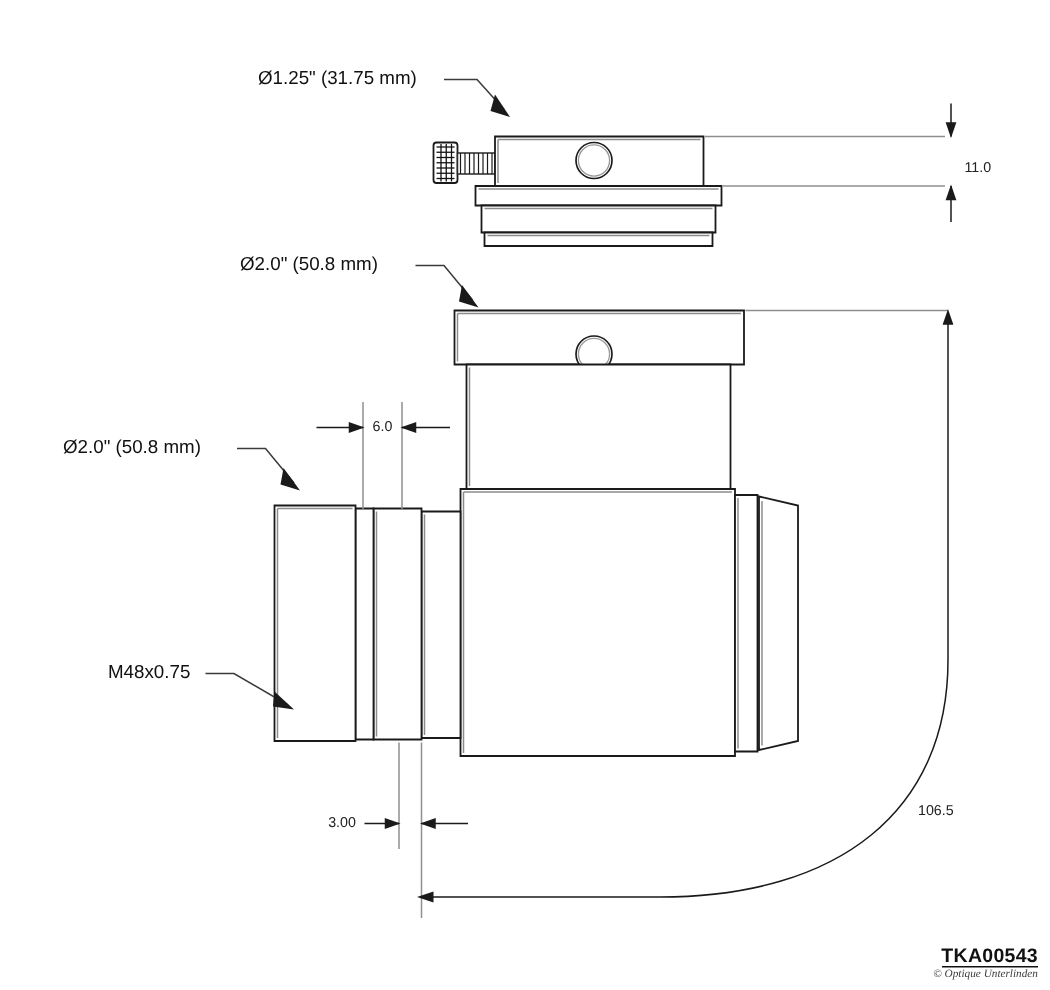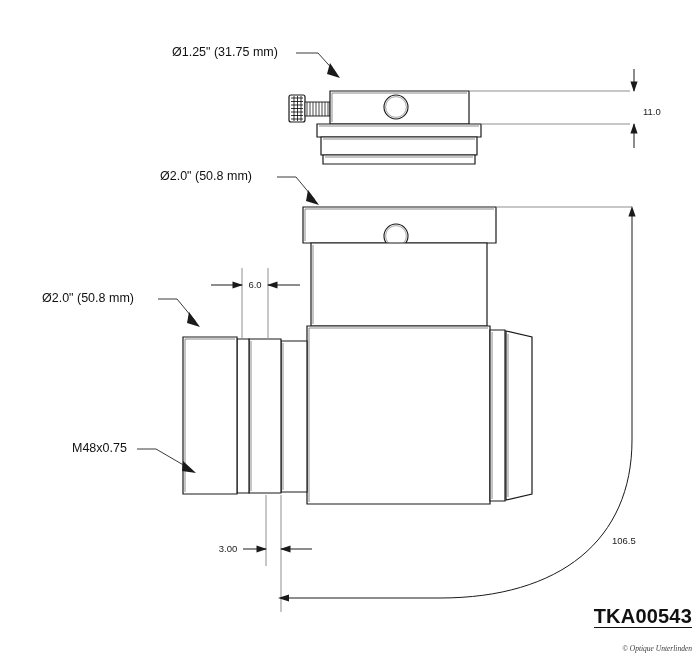--- a/index.html
+++ b/index.html
@@ -100,34 +100,34 @@
   }
   #title-block {
     position: absolute;
     right: 8px;
     bottom: 8px;
     text-align: right;
     line-height: 1;
   }
   #part-number {
     font-family: "Liberation Sans", sans-serif;
-    font-size: 20px;
+    font-size: 13px;
     font-weight: bold;
     color: #111111;
     letter-spacing: 0.2px;
     border-bottom: 1.6px solid #111111;
     padding-bottom: 1px;
     display: inline-block;
   }
   #copyright-line {
     font-family: "Liberation Serif", serif;
     font-size: 7.5px;
     font-style: italic;
     color: #3a3a3a;
-    margin-top: 17px;
+    margin-top: 0;
     white-space: nowrap;
   }
 </style>
 </head>
 <body>
 
 <div id="drawing-root">
 
   <svg class="sheet" viewBox="0 0 700 660">
 

